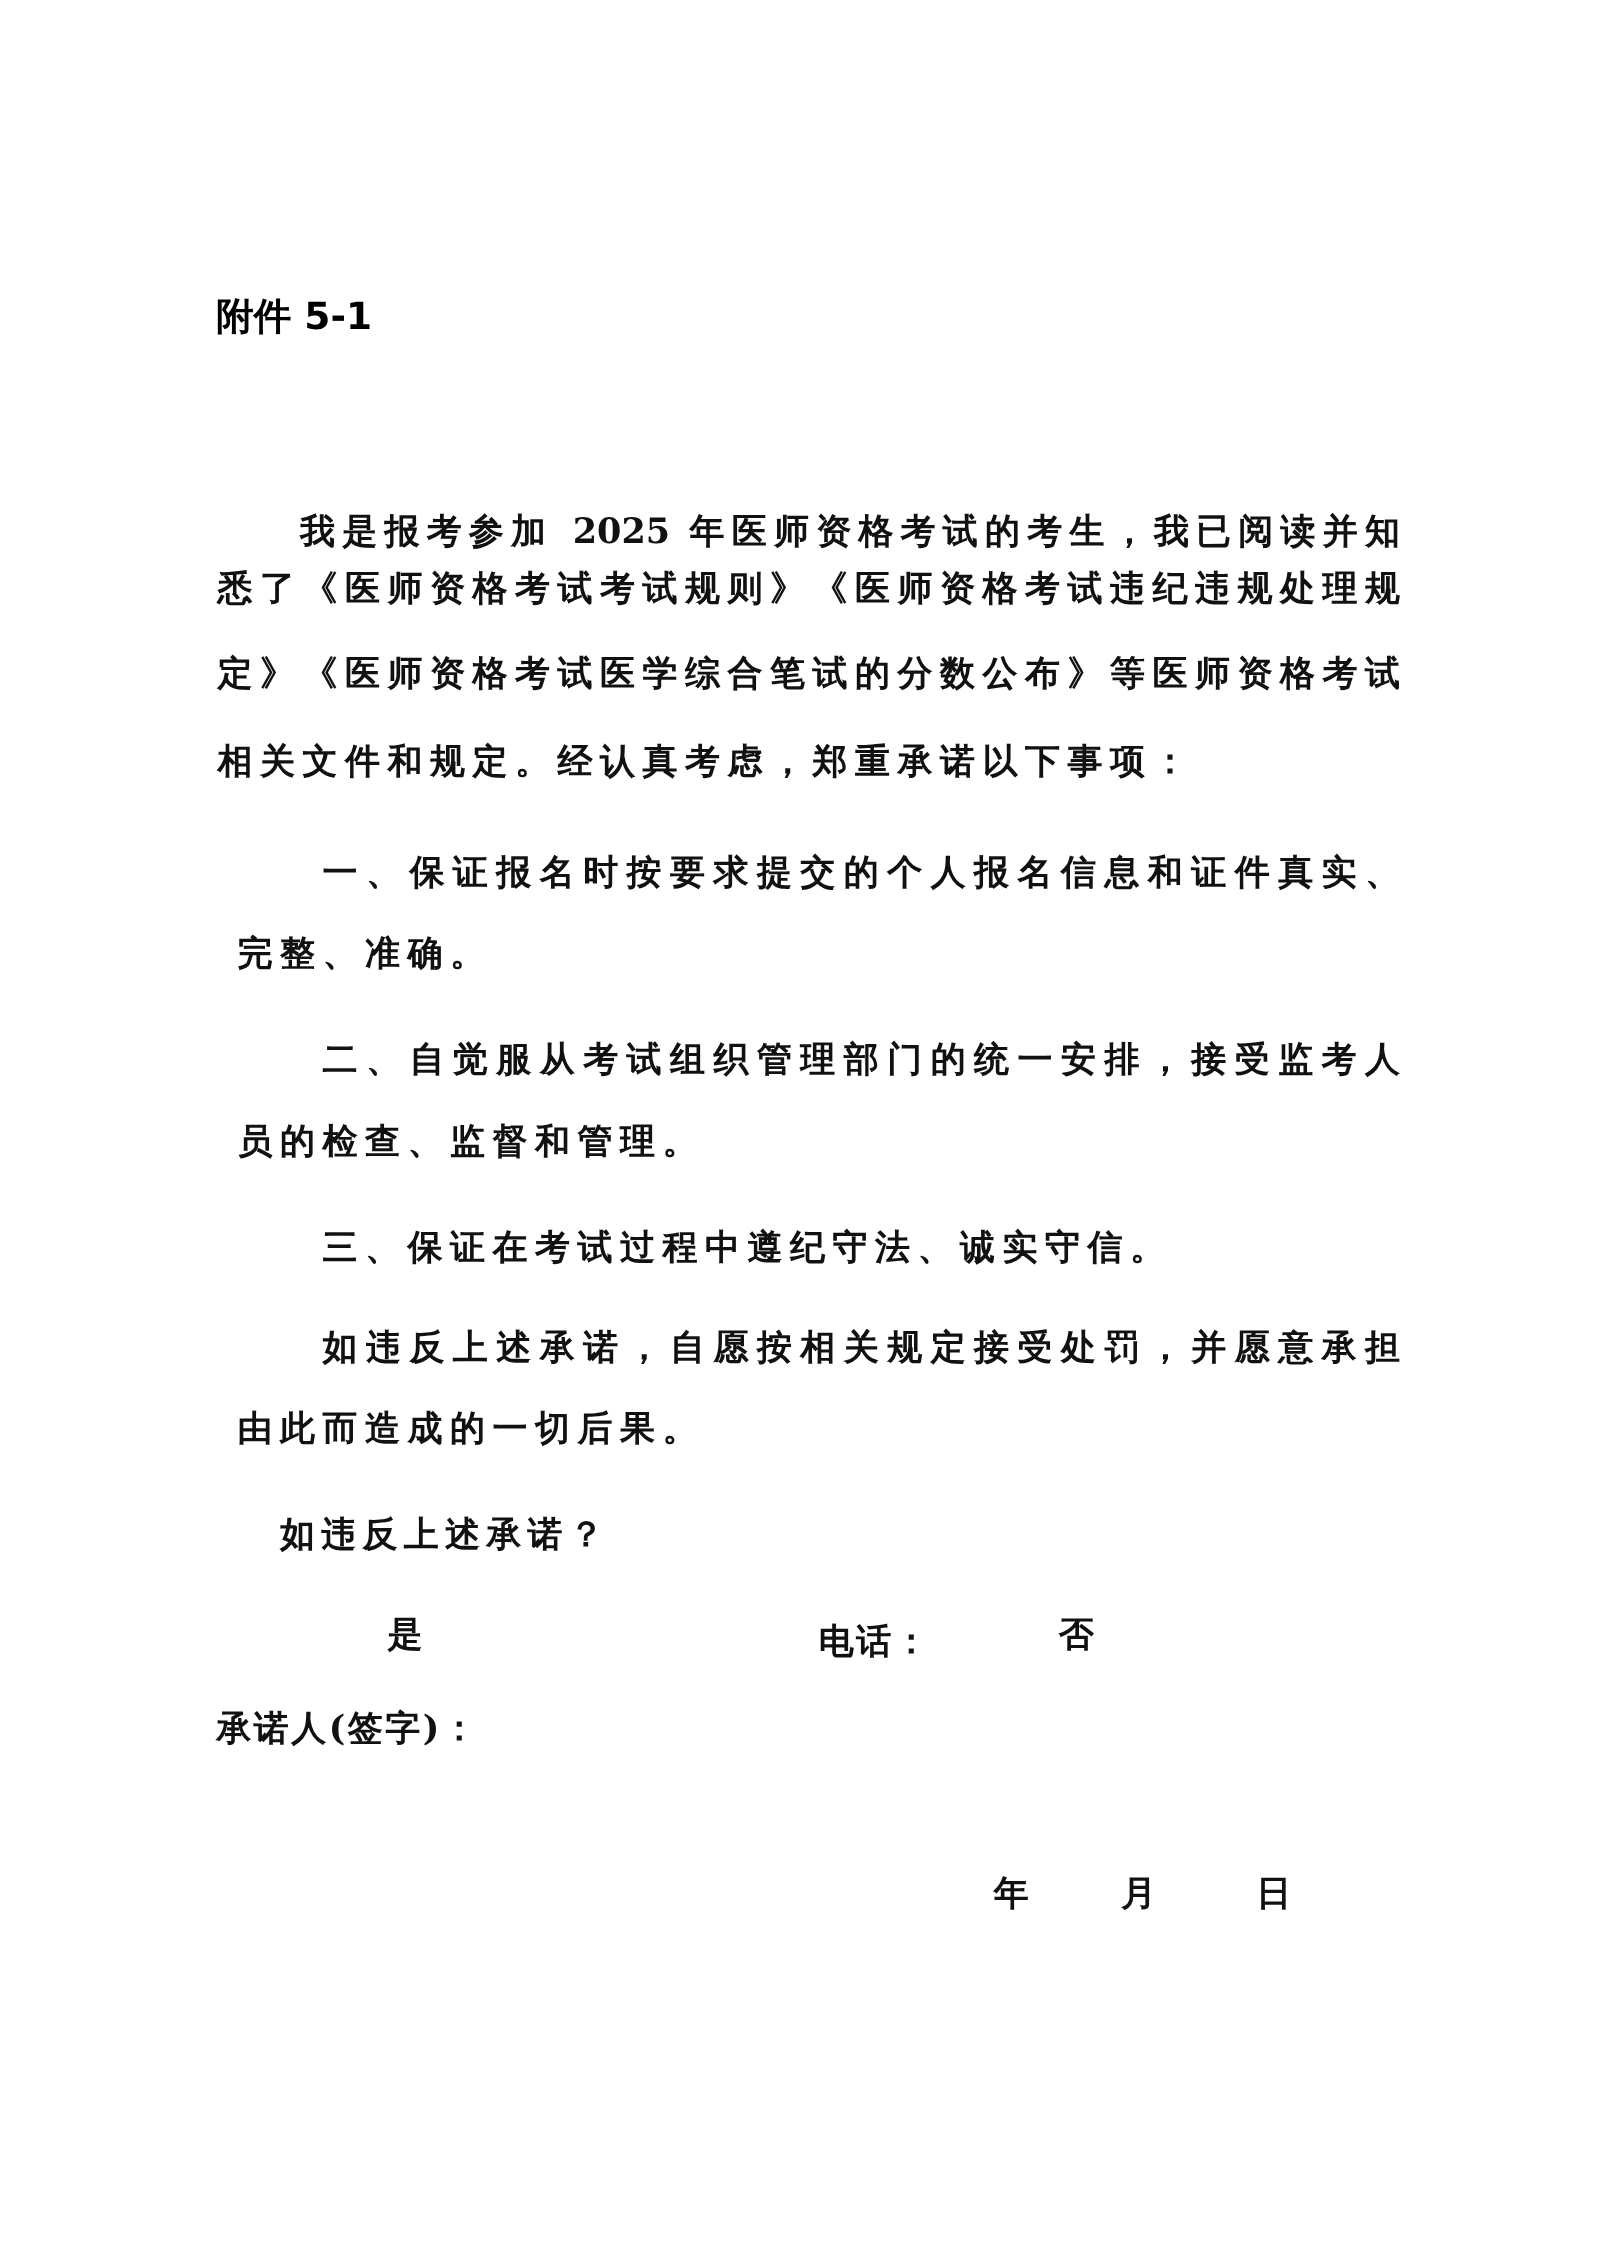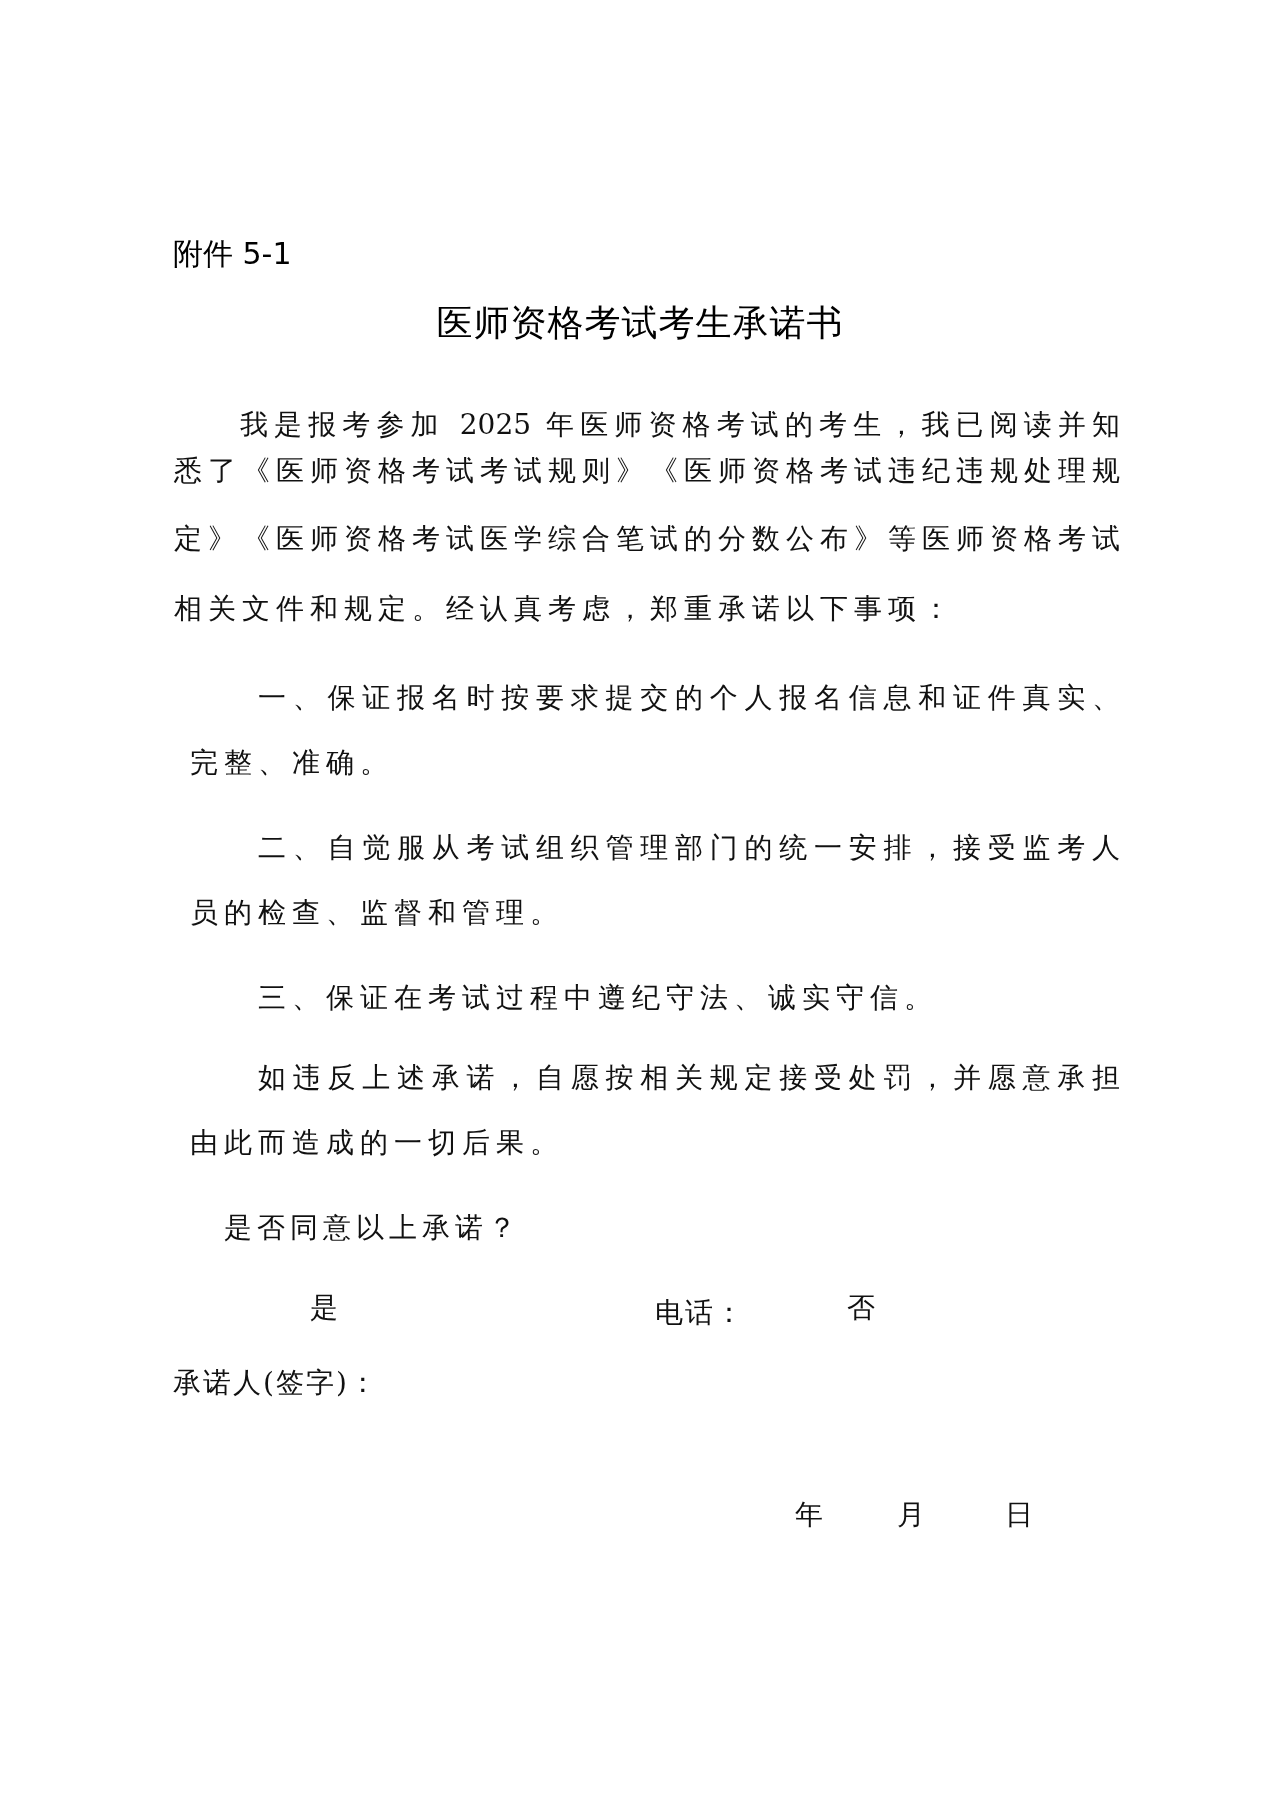--- a/index.html
+++ b/index.html
@@ -1,56 +1,55 @@
 <!DOCTYPE html>
 <html><head>
 <meta charset="utf-8">
 <style>
   html, body { margin: 0; padding: 0; background: #ffffff; }
   body { width: 1280px; height: 1810px; position: relative; overflow: hidden;
          font-family: "DejaVu Serif", "Liberation Serif", serif; color: #111111; }
-  .page { position: absolute; left: 0; top: 0; width: 1280px; height: 1810px; background: #ffffff; }
+  .page { position: absolute; left: 0; top: 0; width: 1280px; height: 1810px; background: #ffffff; font-weight: bold; }
   .attach { position: absolute; left: 173px; top: 234px; font-family: "DejaVu Sans", "Liberation Sans", sans-serif;
             font-size: 30px; line-height: 40px; color: #000; }
   .title { position: absolute; left: 0; width: 1280px; top: 300px; text-align: center;
            font-family: "DejaVu Sans", "Liberation Sans", sans-serif; font-size: 36px; line-height: 46px;
            letter-spacing: 1px; color: #000; }
   .line { position: absolute; font-size: 28px; line-height: 40px; white-space: nowrap; color: #111; }
   .just { text-align: justify; text-align-last: justify; }
   .l-full { left: 174px; width: 946px; }
   .l-ind { left: 240px; width: 880px; }
   .l-item { left: 258px; width: 862px; }
   .l-cont { left: 190px; }
 </style>
 </head>
 <body>
 
 <div class="page">
 
   <div class="attach">附件 5-1</div>
 
-  <div class="title">医师资格考试考生承诺书</div>
 
   <div class="line l-ind just" style="top:405px;">我是报考参加 2025 年医师资格考试的考生，我已阅读并知</div>
   <div class="line l-full just" style="top:451px;">悉了《医师资格考试考试规则》《医师资格考试违纪违规处理规</div>
   <div class="line l-full just" style="top:519px;">定》《医师资格考试医学综合笔试的分数公布》等医师资格考试</div>
   <div class="line l-full" style="top:589px; letter-spacing:6px;">相关文件和规定。经认真考虑，郑重承诺以下事项：</div>
 
   <div class="line l-item just" style="top:678px;">一、保证报名时按要求提交的个人报名信息和证件真实、</div>
   <div class="line l-cont" style="top:743px; letter-spacing:6px;">完整、准确。</div>
 
   <div class="line l-item just" style="top:828px;">二、自觉服从考试组织管理部门的统一安排，接受监考人</div>
   <div class="line l-cont" style="top:893px; letter-spacing:6px;">员的检查、监督和管理。</div>
 
   <div class="line" style="left:258px; top:978px; letter-spacing:6px;text-align:center;">三、保证在考试过程中遵纪守法、诚实守信。</div>
 
   <div class="line l-item just" style="top:1058px;">如违反上述承诺，自愿按相关规定接受处罚，并愿意承担</div>
   <div class="line l-cont" style="top:1123px; letter-spacing:6px;">由此而造成的一切后果。</div>
 
-  <div class="line" style="left:224px; top:1208px; letter-spacing:5px;">是否同意以上承诺？</div>
+  <div class="line" style="left:224px; top:1208px; letter-spacing:5px;">如违反上述承诺？</div>
 
   <div class="line" style="left:310px; top:1288px;">是</div>
   <div class="line" style="left:847px; top:1288px;">否</div>
 
   <div class="line" style="left:173px; top:1363px; letter-spacing:2px;">承诺人(签字)：</div>
   <div class="line" style="left:617px; top:1293px; letter-spacing:2px;margin-left:38px;">电话：</div>
 
   <div class="line" style="left:795px; top:1495px;">年</div>
   <div class="line" style="left:897px; top:1495px;">月</div>
   <div class="line" style="left:1005px; top:1495px;">日</div>

